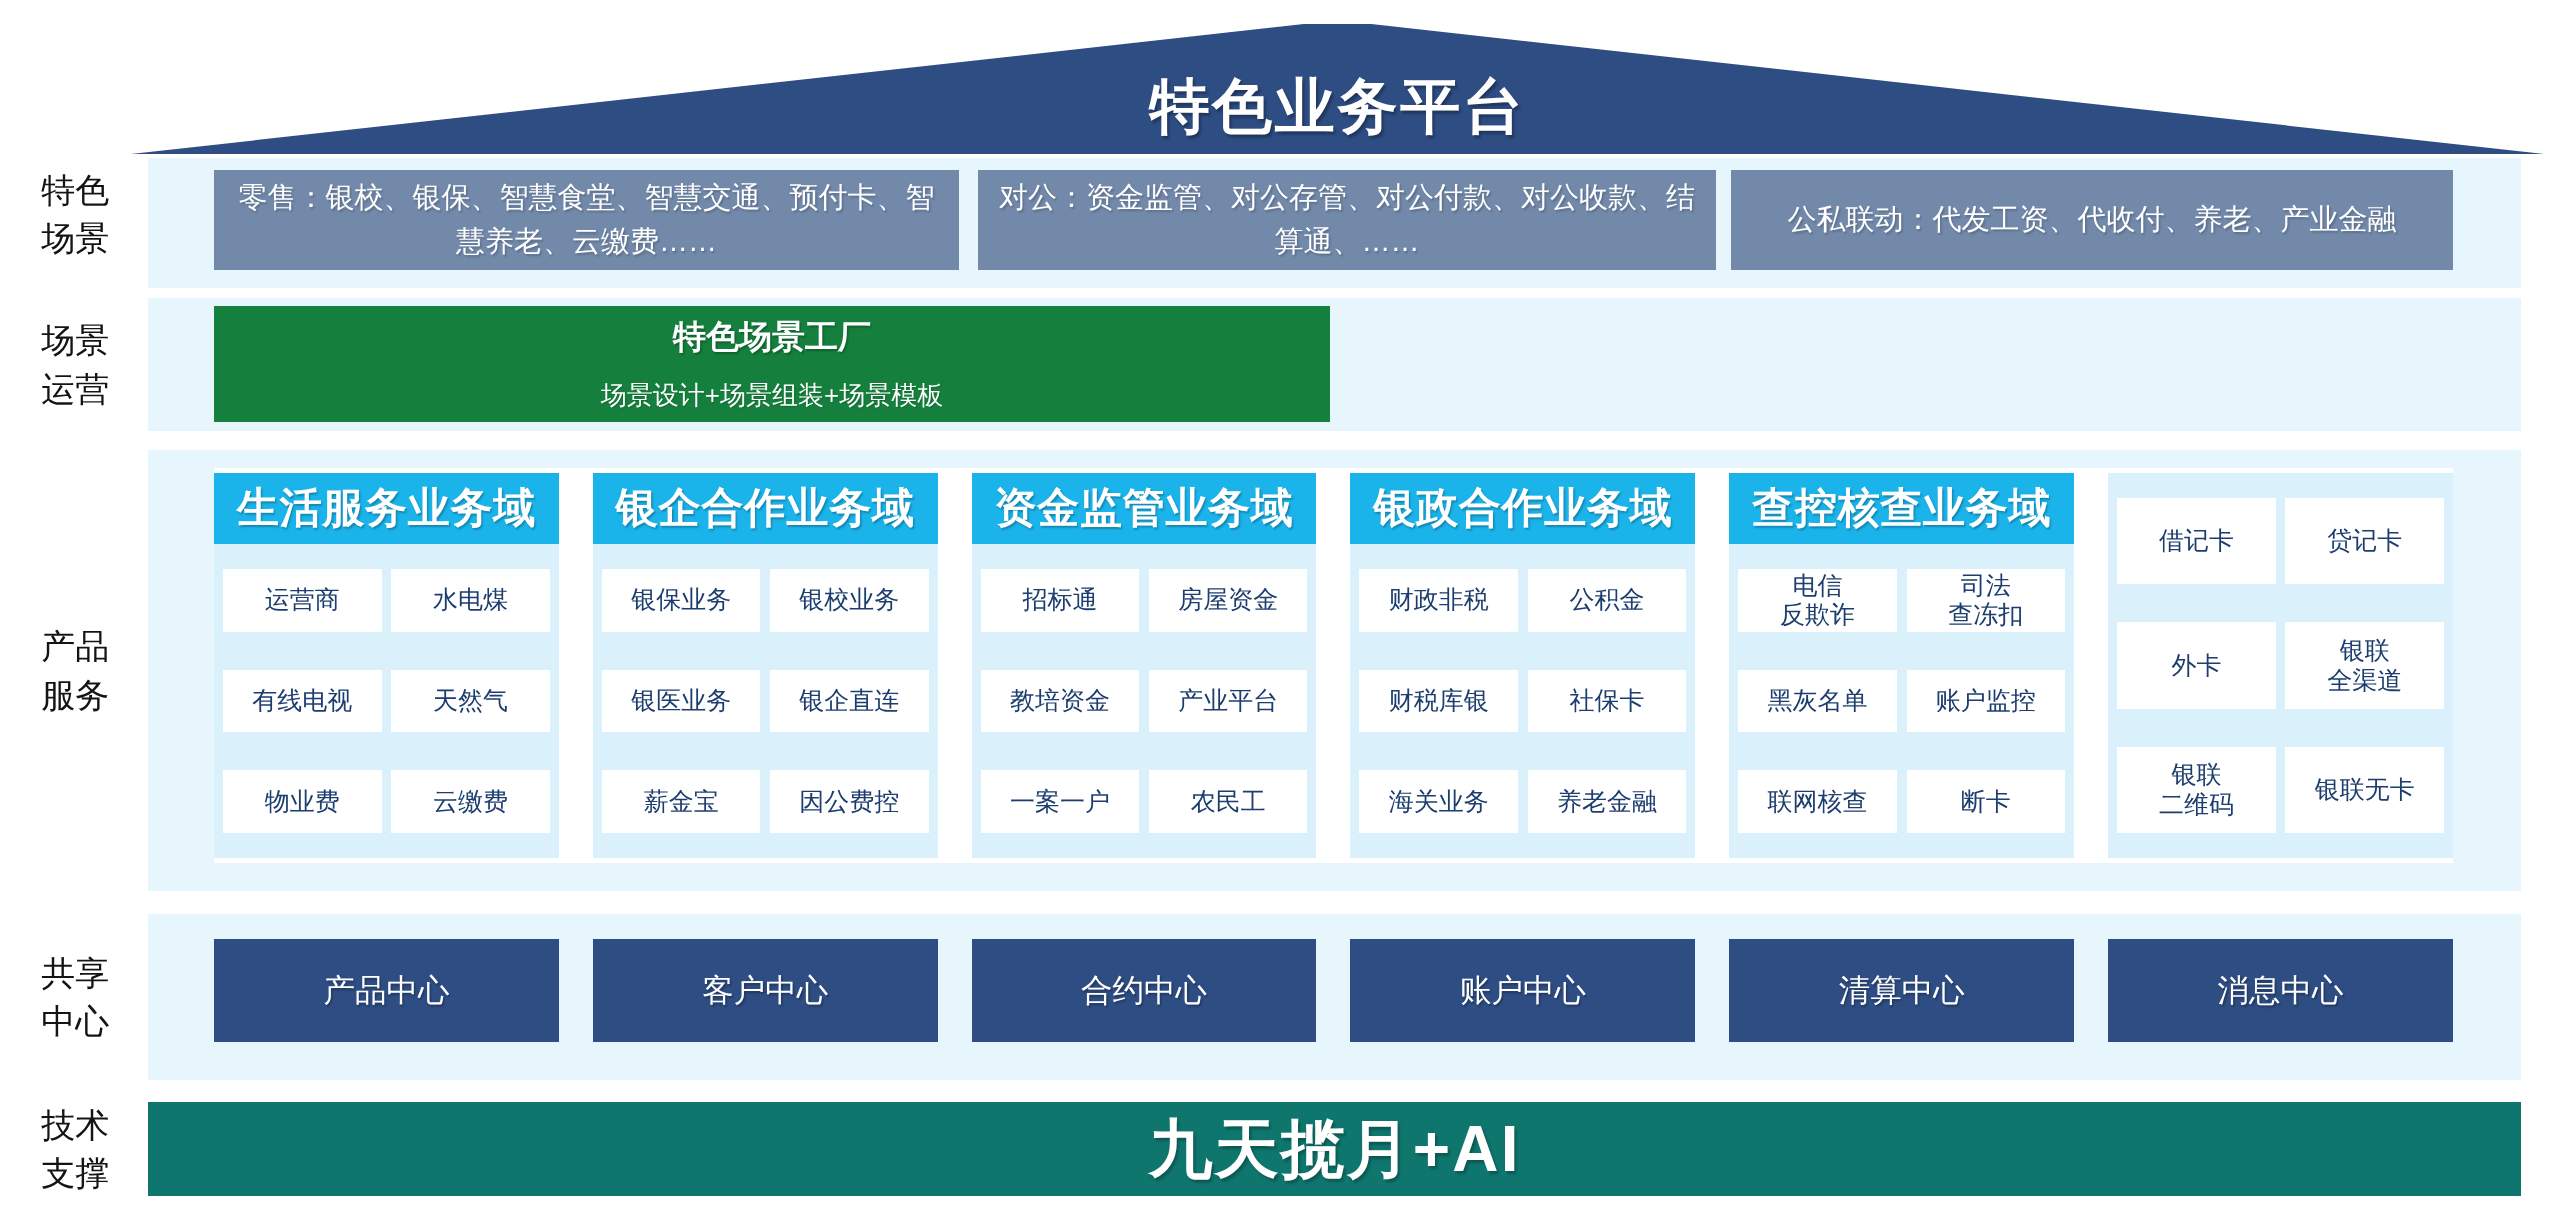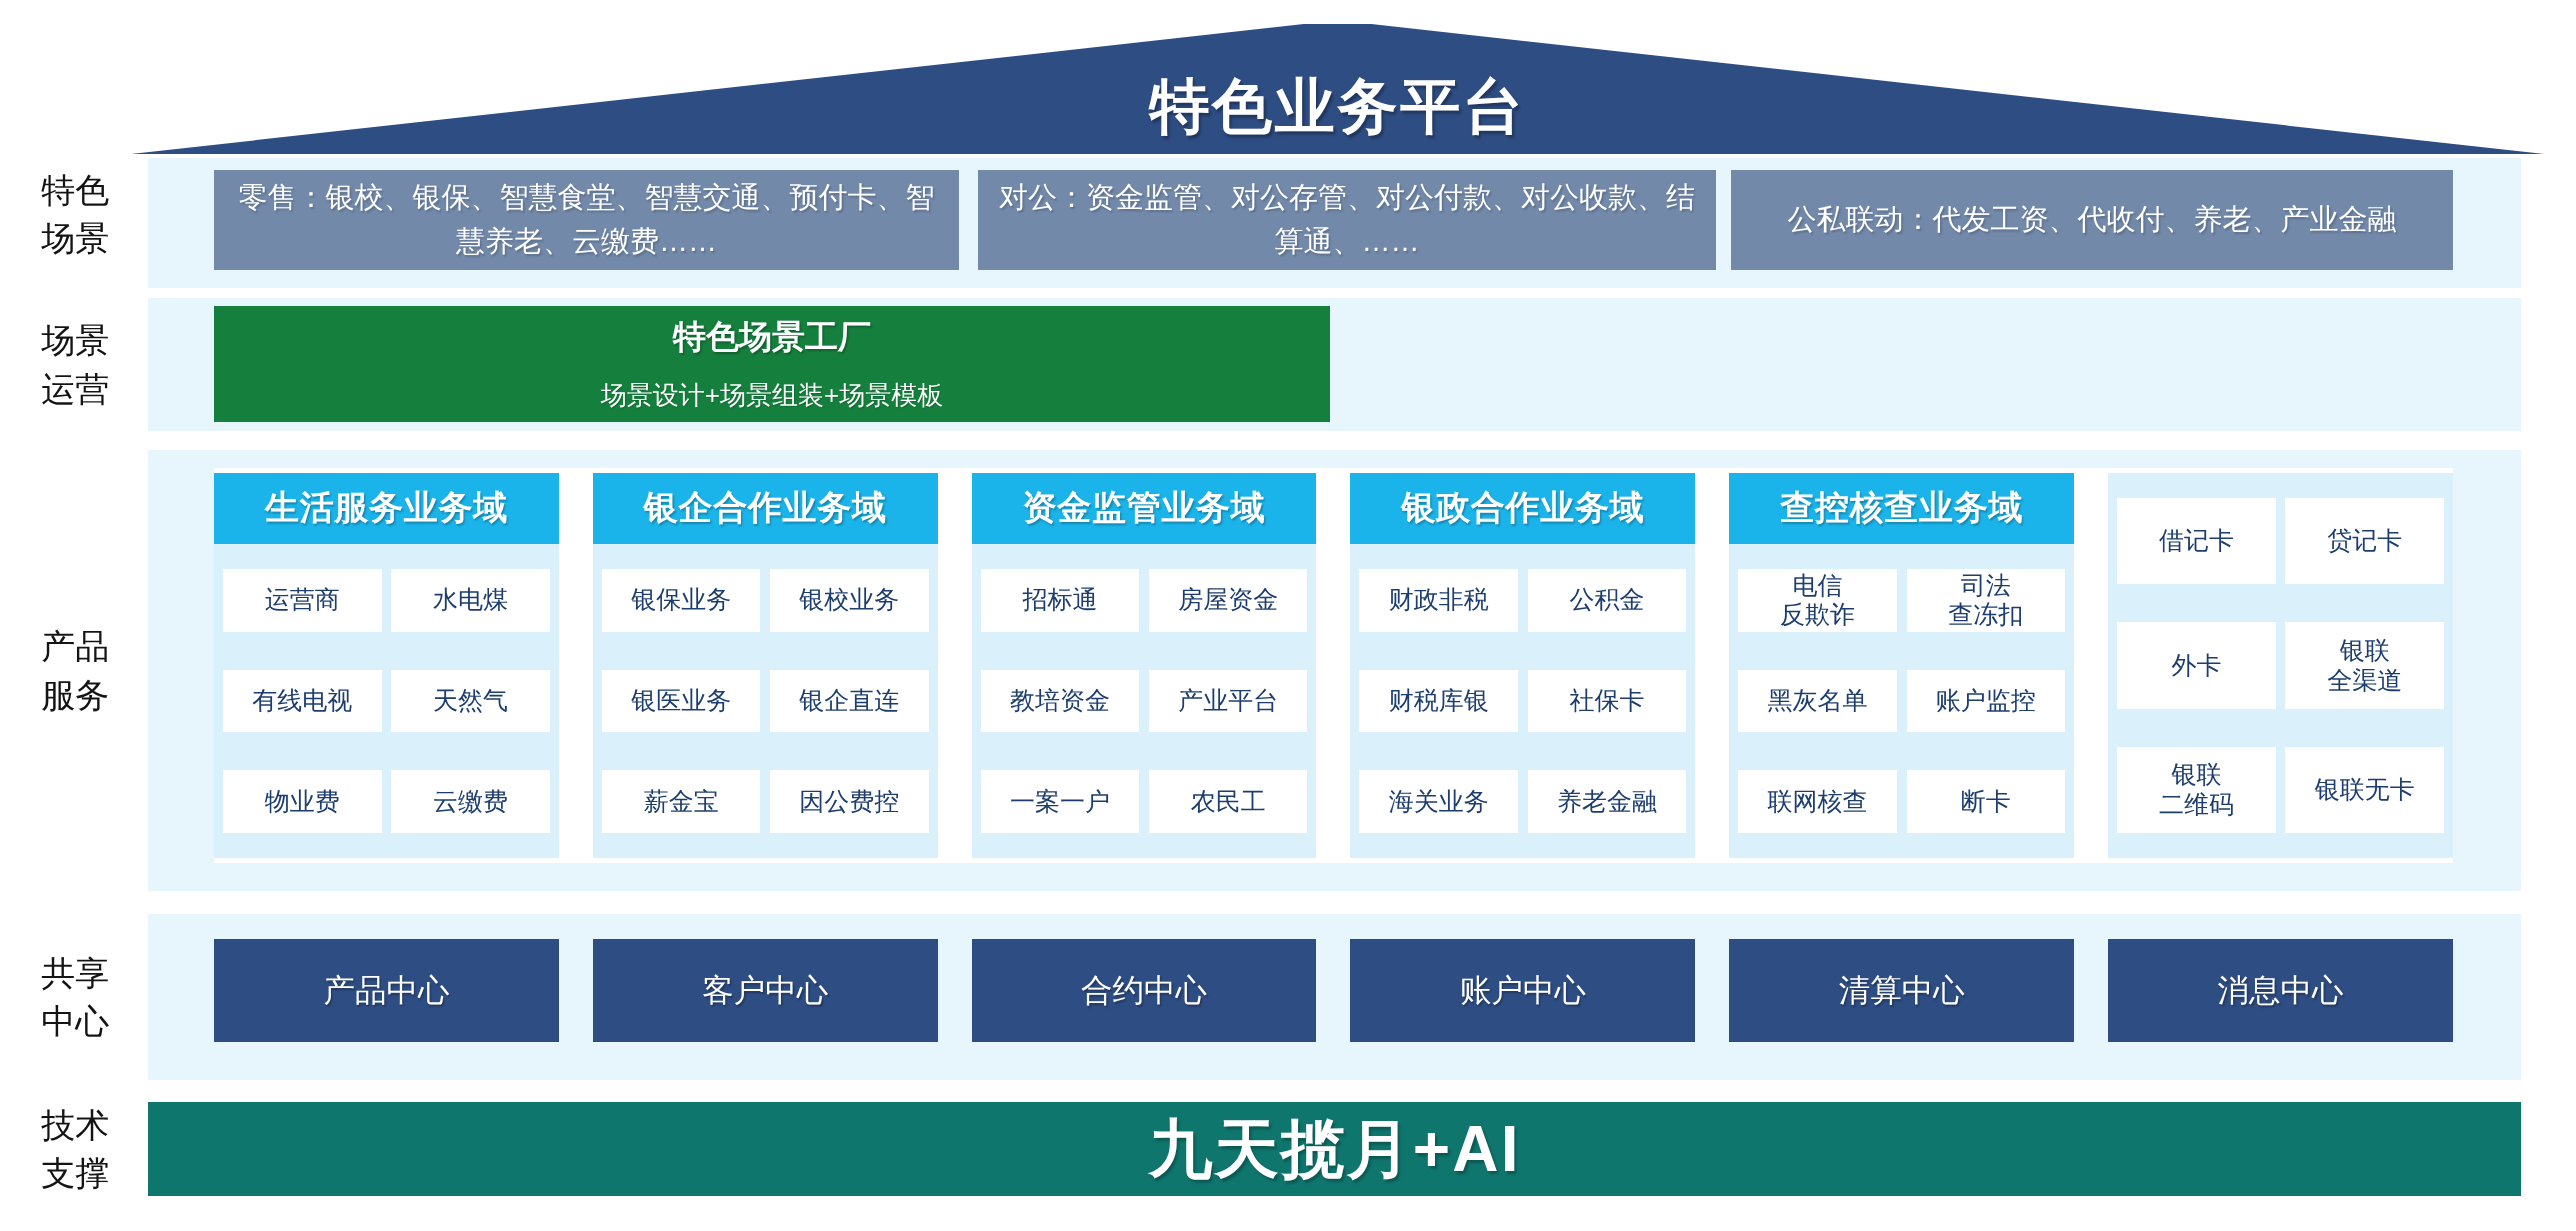--- a/index.html
+++ b/index.html
@@ -63,21 +63,21 @@
   
   .columns-row{
     position:absolute;left:66px;top:18px;width:2239px;height:395px;
     background:#ffffff;display:flex;gap:34px;
     padding:4.8px 0;box-sizing:border-box;
   }
   .column{flex:1;display:flex;flex-direction:column;}
   .col-header{
     height:71px;background:#1ab4ea;color:#ffffff;
     display:flex;align-items:center;justify-content:center;
-    font-size:34px;font-weight:bold;letter-spacing:0.7px;
+    font-size:42px;font-weight:bold;letter-spacing:0.7px;
     text-shadow:1.4px 2.1px 2.1px rgba(0,0,0,.25);
   }
   .col-body{
     flex:1;background:#daf0fb;
     display:grid;grid-template-columns:1fr 1fr;grid-template-rows:1fr 1fr 1fr;
     row-gap:38px;column-gap:9.6px;padding:25px 9px;box-sizing:border-box;
   }
   .cell{
     background:#ffffff;color:#1c3d6e;
     display:flex;align-items:center;justify-content:center;text-align:center;

